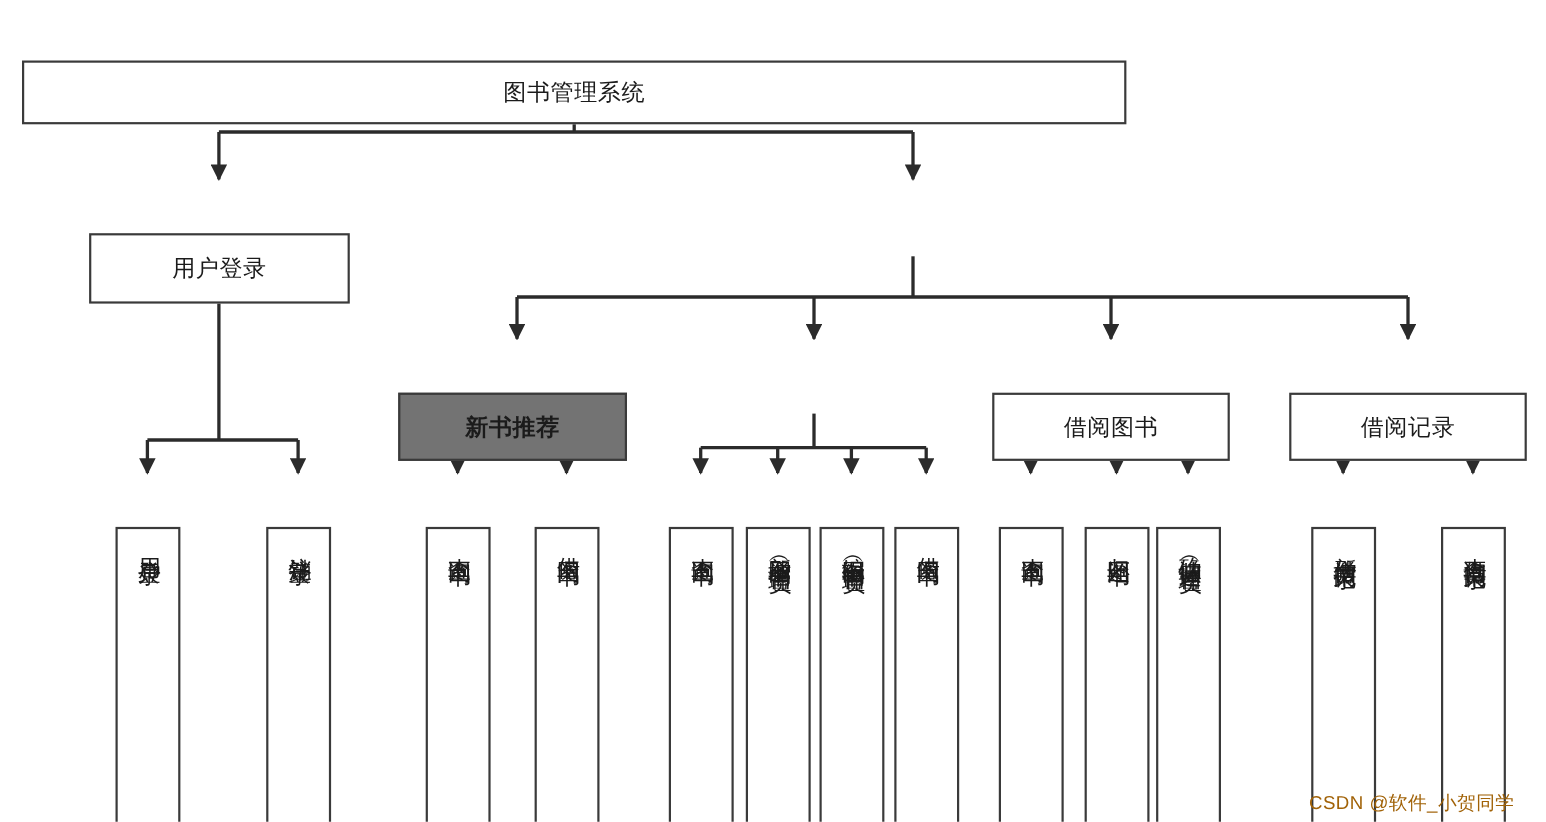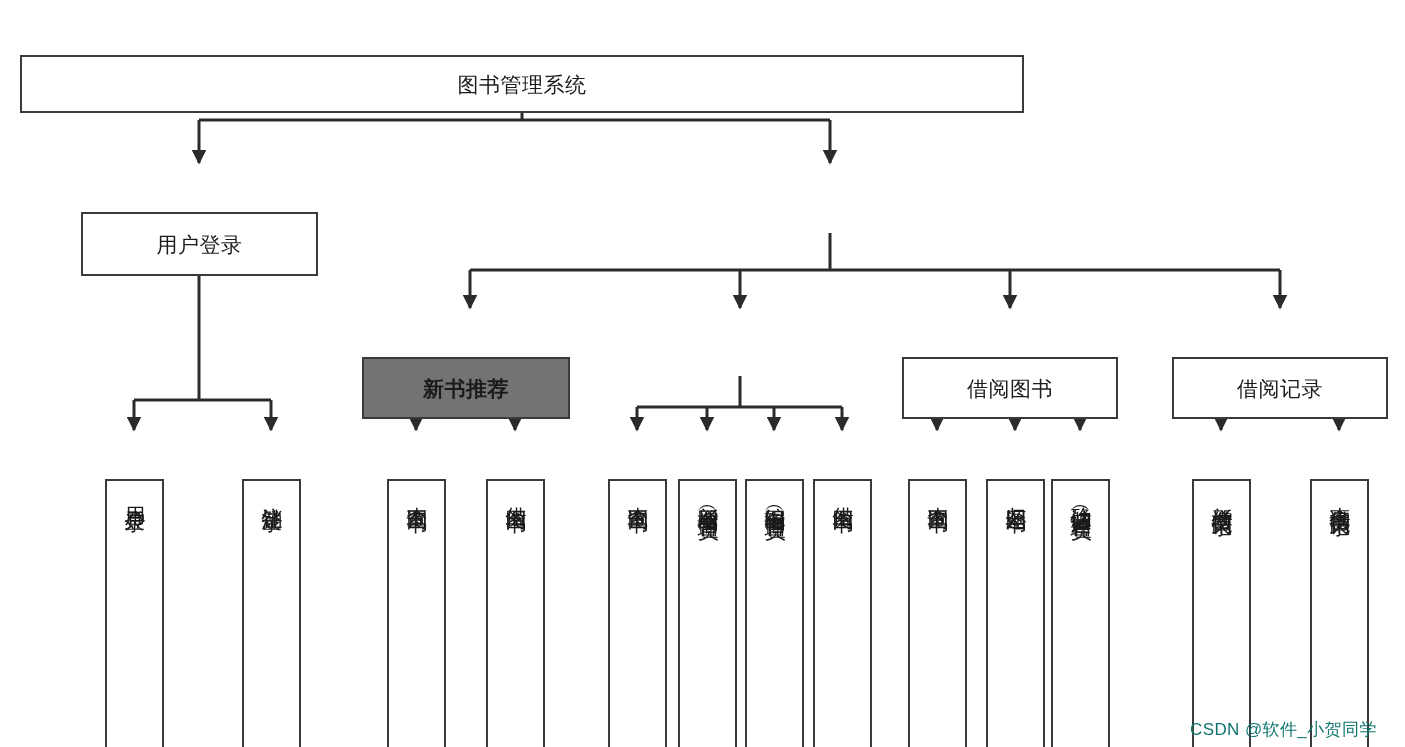--- a/index.html
+++ b/index.html
@@ -174,15 +174,15 @@
   <div class="node-box vertical" style="left: 1051px; top: 436px; width: 59px; height: 297px; border-color: rgb(58, 58, 58); background: rgb(255, 255, 255);">
     <span class="node-label-v">确认归还（管理员）</span>
   </div>
   <div class="node-box vertical" style="left: 1192px; top: 436px; width: 59px; height: 297px; border-color: rgb(58, 58, 58); background: rgb(255, 255, 255);">
     <span class="node-label-v">新增借阅记录</span>
   </div>
   <div class="node-box vertical" style="left: 1310px; top: 436px; width: 59px; height: 297px; border-color: rgb(58, 58, 58); background: rgb(255, 255, 255);">
     <span class="node-label-v">查询借阅记录</span>
   </div>
 
-  <div class="watermark" style="left: 1190px; top: 718px; color: #0f766e;">CSDN @软件_小贺同学</div>
+  <div class="watermark" style="left: 1190px; top: 718px; color: #a16207;">CSDN @软件_小贺同学</div>
 
 </div>
 
 </body></html>

